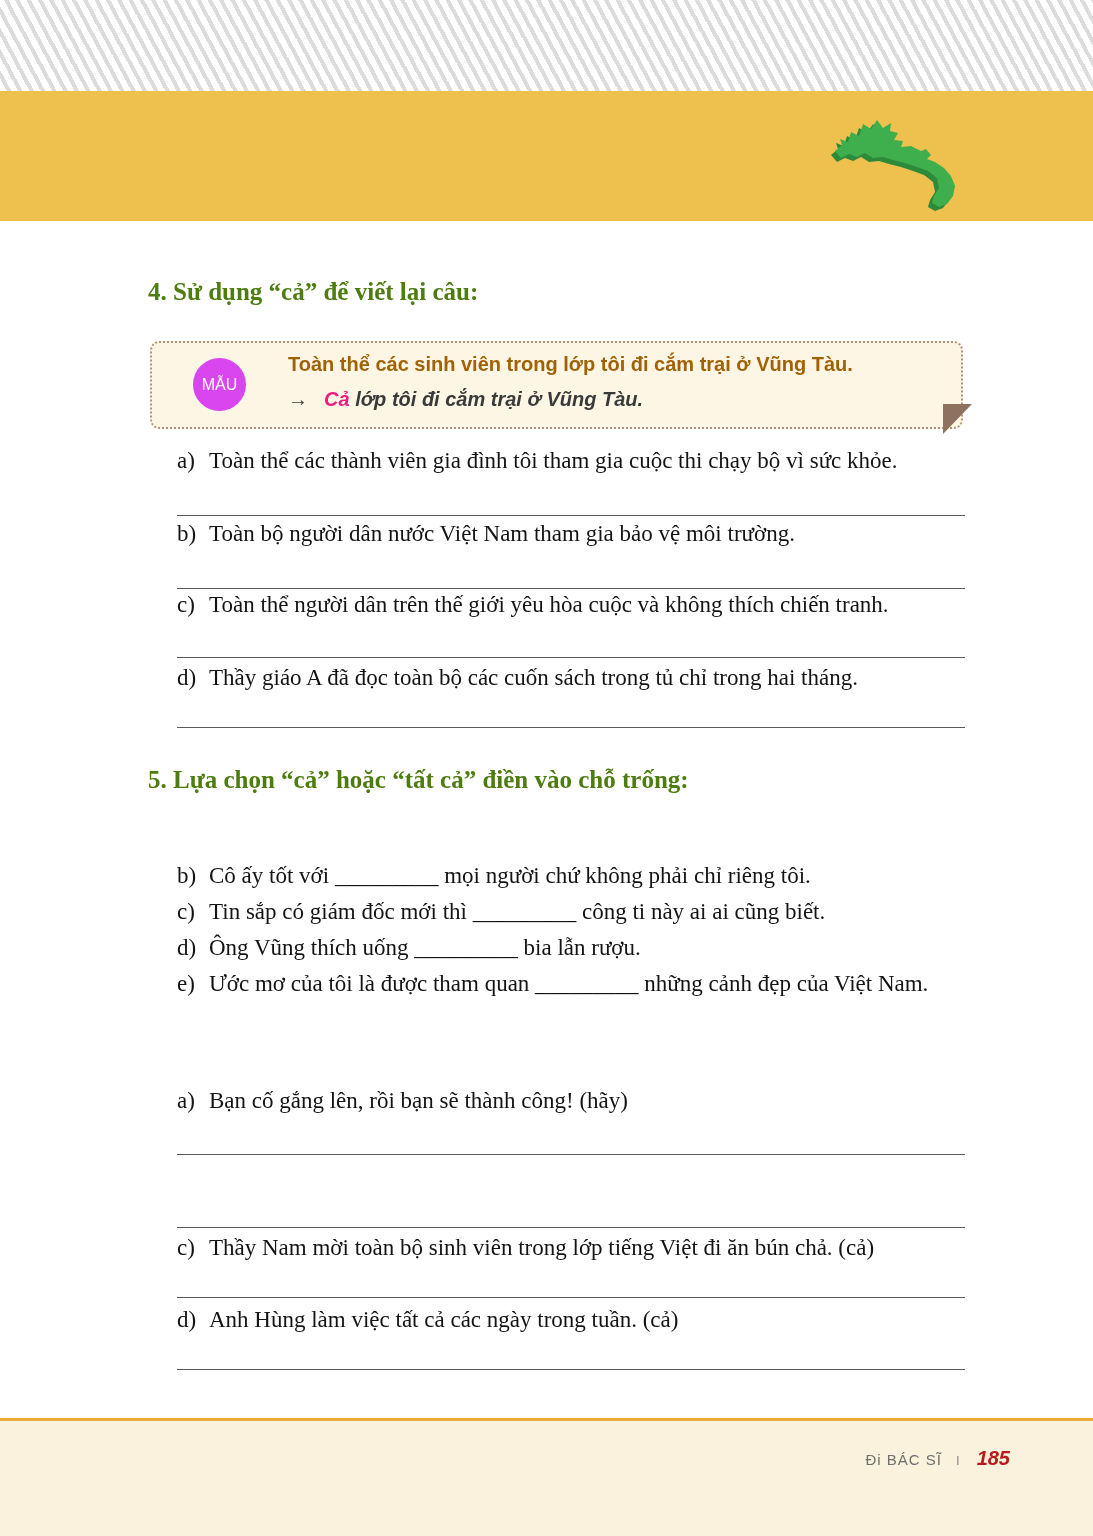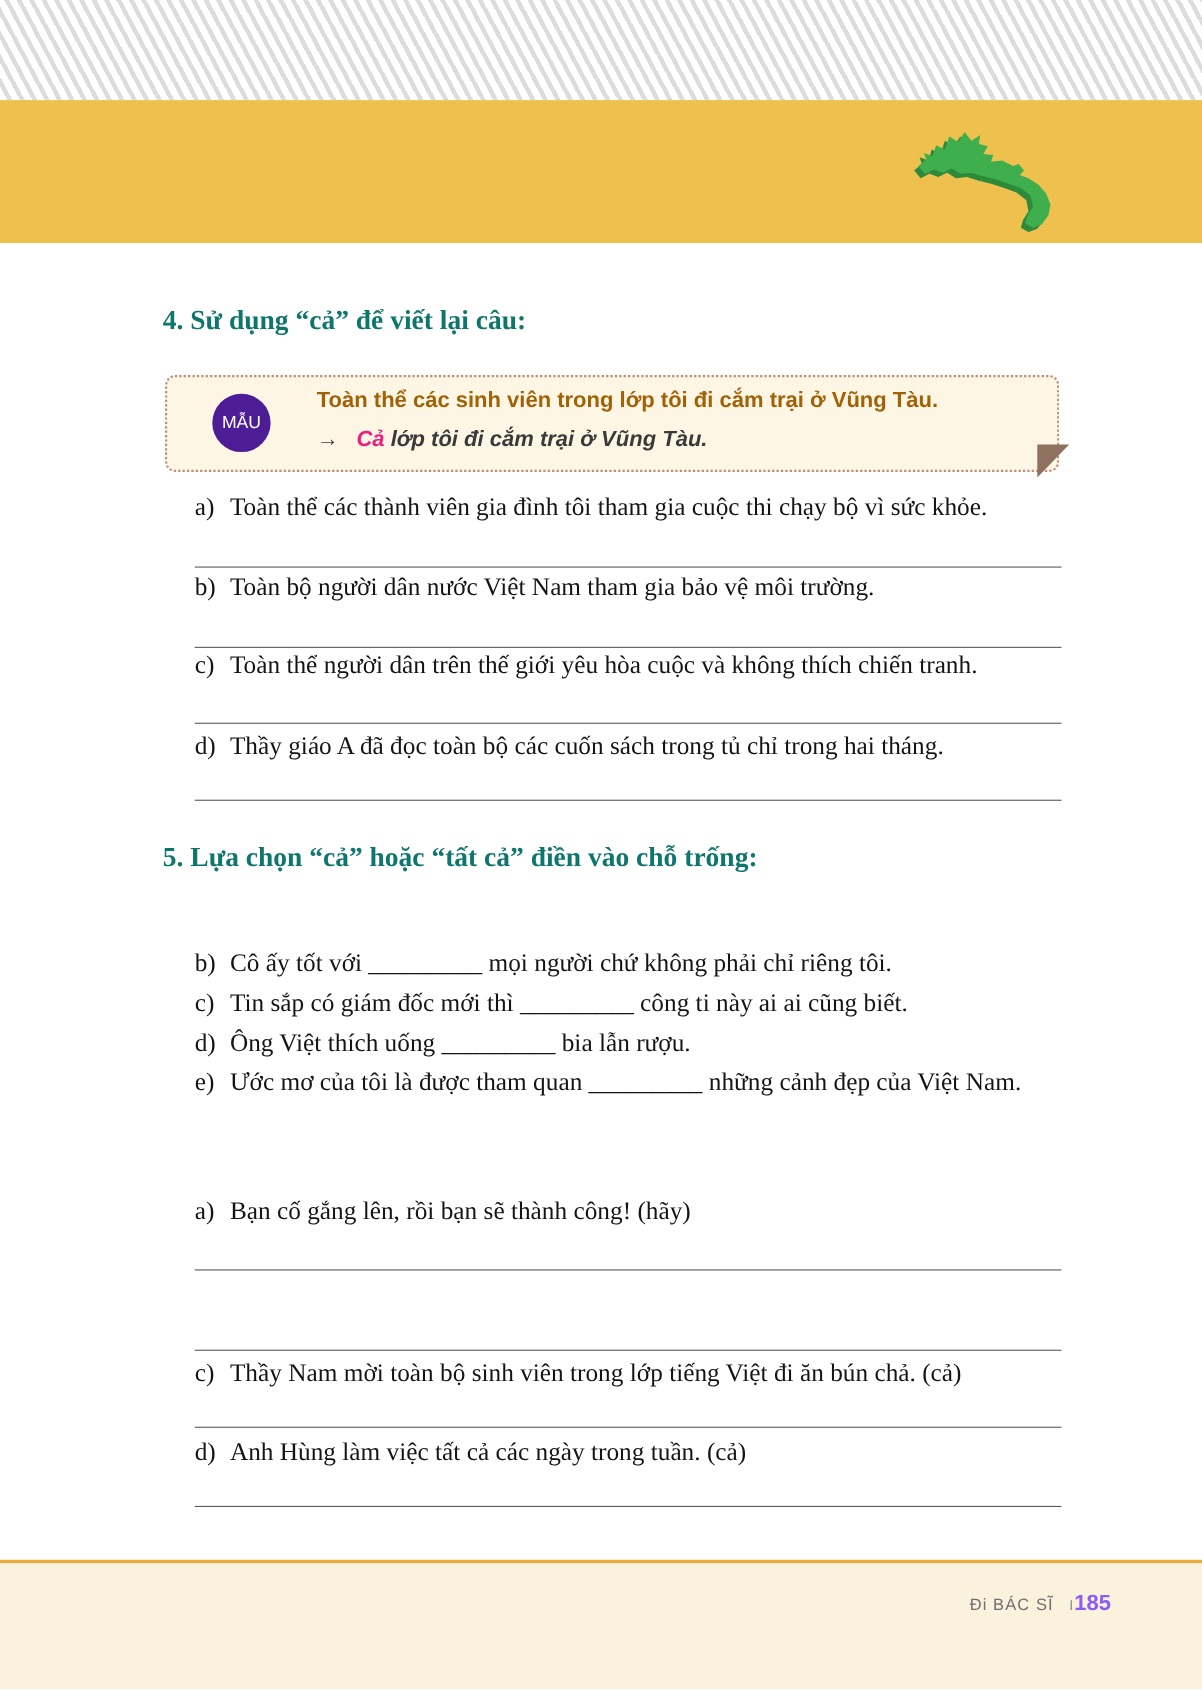--- a/index.html
+++ b/index.html
@@ -8,28 +8,28 @@
 
   
   .stripes{position:absolute;top:0;left:0;width:1093px;height:91px;
            background:repeating-linear-gradient(62deg,#ffffff 0 6px,#dcdcdc 6px 10px);}
 
   
   .band{position:absolute;top:91px;left:0;width:1093px;height:130px;background:#eec14f;}
   .map-wrap{position:absolute;top:20px;right:126px;width:140px;height:100px;}
 
   
-  .h{position:absolute;left:148px;font-weight:bold;font-size:25px;color:#0f766e;white-space:nowrap;}
+  .h{position:absolute;left:148px;font-weight:bold;font-size:25px;color:#4d7c0f;white-space:nowrap;}
   #h4{top:278px;} #h5{top:766px;} #h6{top:1030px;}
 
   
   .exbox{position:absolute;left:150px;top:341px;width:809px;height:84px;background:#fdf6e4;
          border:2px dotted #b5917c;border-radius:9px;}
   .mau{position:absolute;left:41px;top:15px;width:53px;height:53px;border-radius:50%;
-       background:#4c1d95;color:#fff;font-family:"Liberation Sans",sans-serif;font-size:16px;
+       background:#d946ef;color:#fff;font-family:"Liberation Sans",sans-serif;font-size:16px;
        display:flex;align-items:center;justify-content:center;}
   .exline1{position:absolute;left:136px;top:10px;font-family:"Liberation Sans",sans-serif;
            font-weight:bold;font-size:20px;color:#a16207;white-space:nowrap;}
   .exline2{position:absolute;left:136px;top:45px;font-family:"Liberation Sans",sans-serif;
            font-size:20px;color:#3a3a3a;white-space:nowrap;}
   .arrow{font-style:normal;font-weight:bold;margin-right:16px;color:#3a3a3a;}
   .hl{color:#ec1d80;font-weight:bold;font-style:italic;}
   .exrest{font-style:italic;font-weight:bold;color:#3a3a3a;}
   .fold{position:absolute;left:791px;top:61px;width:0;height:0;
         border-top:30px solid #8f7160;border-right:29px solid transparent;}
@@ -38,21 +38,21 @@
   .item{position:absolute;left:177px;width:800px;font-size:23px;color:#141414;white-space:nowrap;}
   .lab{display:inline-block;width:32px;}
   .ansline{position:absolute;left:177px;width:788px;height:0;border-top:1px solid #5a5a5a;}
 
   
   .footer{position:absolute;left:0;top:1418px;width:1093px;height:118px;background:#faf2dc;
           border-top:3px solid #eaaa3e;box-sizing:border-box;}
   .footer-text{position:absolute;right:83px;top:26px;font-family:"Liberation Sans",sans-serif;
                font-size:15px;color:#6f6f6f;letter-spacing:1px;white-space:nowrap;}
   .sep{margin:0 0 0 14px;color:#8d8d8d;font-size:13px;}
-  .pagenum{font-weight:bold;font-size:20px;color:#8b5cf6;letter-spacing:0;}
+  .pagenum{margin-left:16px;font-weight:bold;font-size:20px;color:#b91c1c;letter-spacing:0;font-style:italic;}
 </style>
 </head>
 <body>
 
 <div class="page">
 
   <div class="stripes"></div>
 
   <div class="band">
     <div class="map-wrap">
@@ -78,21 +78,21 @@
   <div class="ansline" style="top:588px"></div>
   <div class="item" style="top:592px"><span class="lab">c)</span><span>Toàn thể người dân trên thế giới yêu hòa cuộc và không thích chiến tranh.</span></div>
   <div class="ansline" style="top:657px"></div>
   <div class="item" style="top:665px"><span class="lab">d)</span><span>Thầy giáo A đã đọc toàn bộ các cuốn sách trong tủ chỉ trong hai tháng.</span></div>
   <div class="ansline" style="top:727px"></div>
 
   <div class="h" id="h5">5. Lựa chọn “cả”  hoặc “tất cả” điền vào chỗ trống:</div>
 
   <div class="item" style="top:863px"><span class="lab">b)</span><span>Cô ấy tốt với _________ mọi người chứ không phải chỉ riêng tôi.</span></div>
   <div class="item" style="top:899px"><span class="lab">c)</span><span>Tin sắp có giám đốc mới thì _________ công ti này ai ai cũng biết.</span></div>
-  <div class="item" style="top:935px"><span class="lab">d)</span><span>Ông Việt thích uống _________ bia lẫn rượu.</span></div>
+  <div class="item" style="top:935px"><span class="lab">d)</span><span>Ông Vũng thích uống _________ bia lẫn rượu.</span></div>
   <div class="item" style="top:971px"><span class="lab">e)</span><span>Ước mơ của tôi là được tham quan _________ những cảnh đẹp của Việt Nam.</span></div>
 
 
   <div class="item" style="top:1088px"><span class="lab">a)</span><span>Bạn cố gắng lên, rồi bạn sẽ thành công! (hãy)</span></div>
   <div class="ansline" style="top:1154px"></div>
   <div class="ansline" style="top:1227px"></div>
   <div class="item" style="top:1235px"><span class="lab">c)</span><span>Thầy Nam mời toàn bộ sinh viên trong lớp tiếng Việt đi ăn bún chả. (cả)</span></div>
   <div class="ansline" style="top:1297px"></div>
   <div class="item" style="top:1307px"><span class="lab">d)</span><span>Anh Hùng làm việc tất cả các ngày trong tuần. (cả)</span></div>
   <div class="ansline" style="top:1369px"></div>

